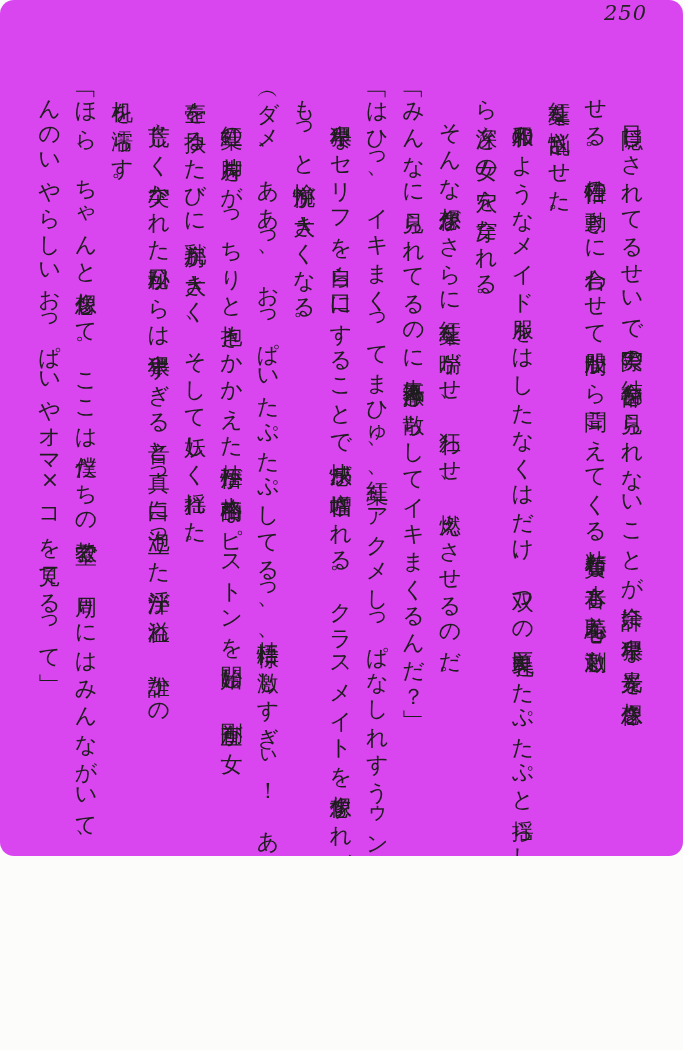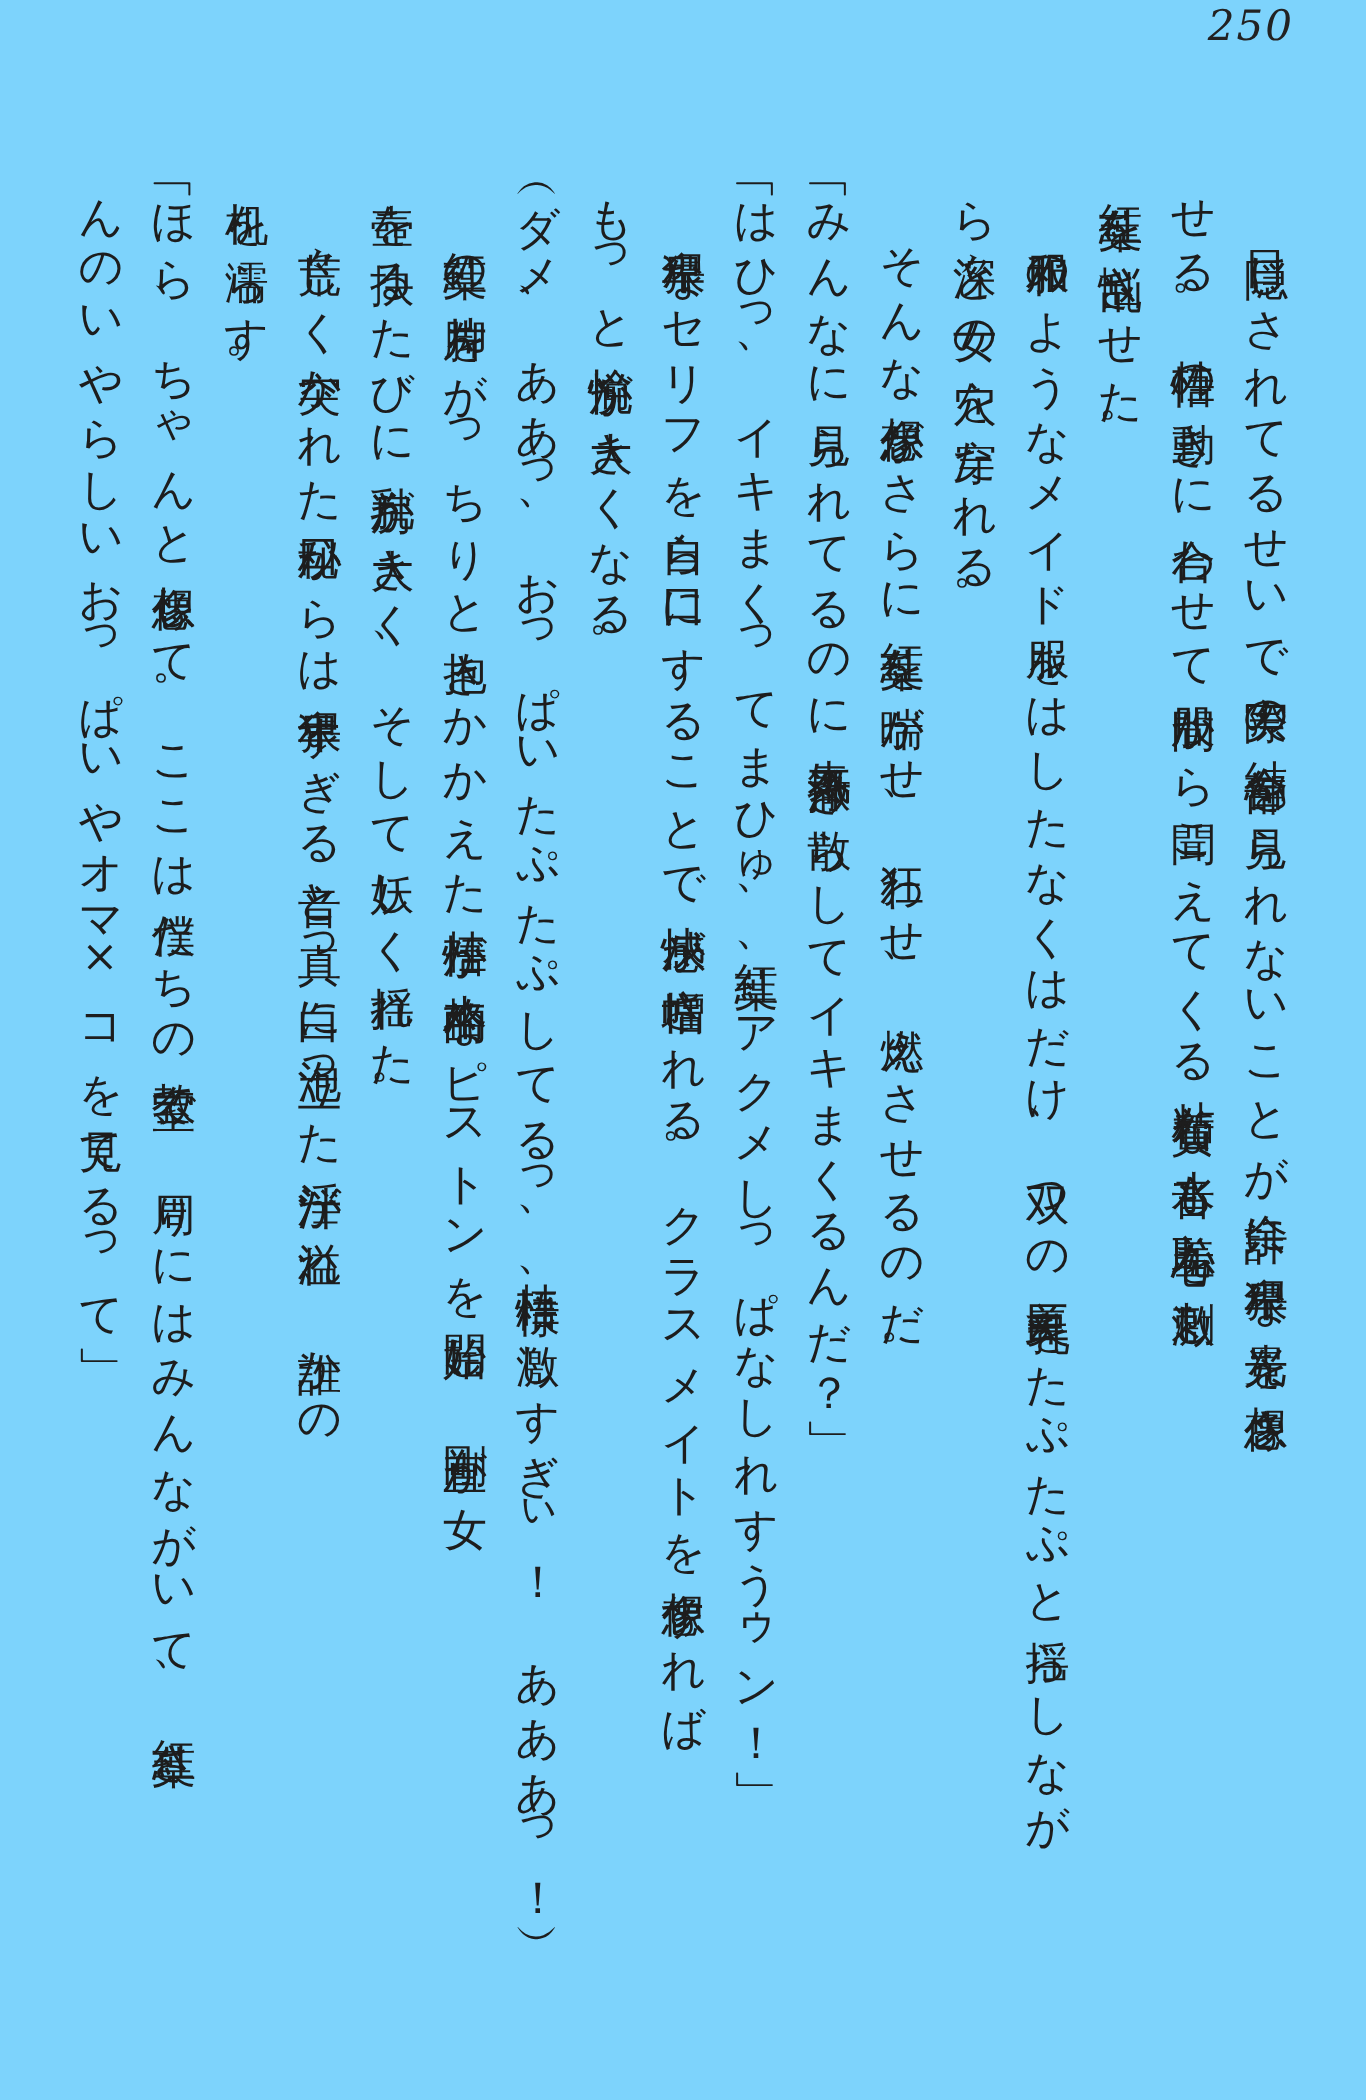--- a/index.html
+++ b/index.html
@@ -3,25 +3,26 @@
 <meta charset="utf-8">
 <style>
   html, body {
     margin: 0;
     padding: 0;
     background: #fcfcfa;
   }
   .page {
     position: relative;
     width: 683px;
-    height: 1050px;
-    background: #7dd3fc;
+    height: 856px;
+    background: #d946ef;
     font-family: "DejaVu Serif", "Liberation Serif", serif;
     color: #1d1d1d;
     overflow: hidden;
+    border-radius: 14px;
   }
   .page-number {
     position: absolute;
     top: 1px;
     right: 36px;
     font-size: 21px;
     font-style: italic;
     letter-spacing: 1px;
     color: #222;
   }

